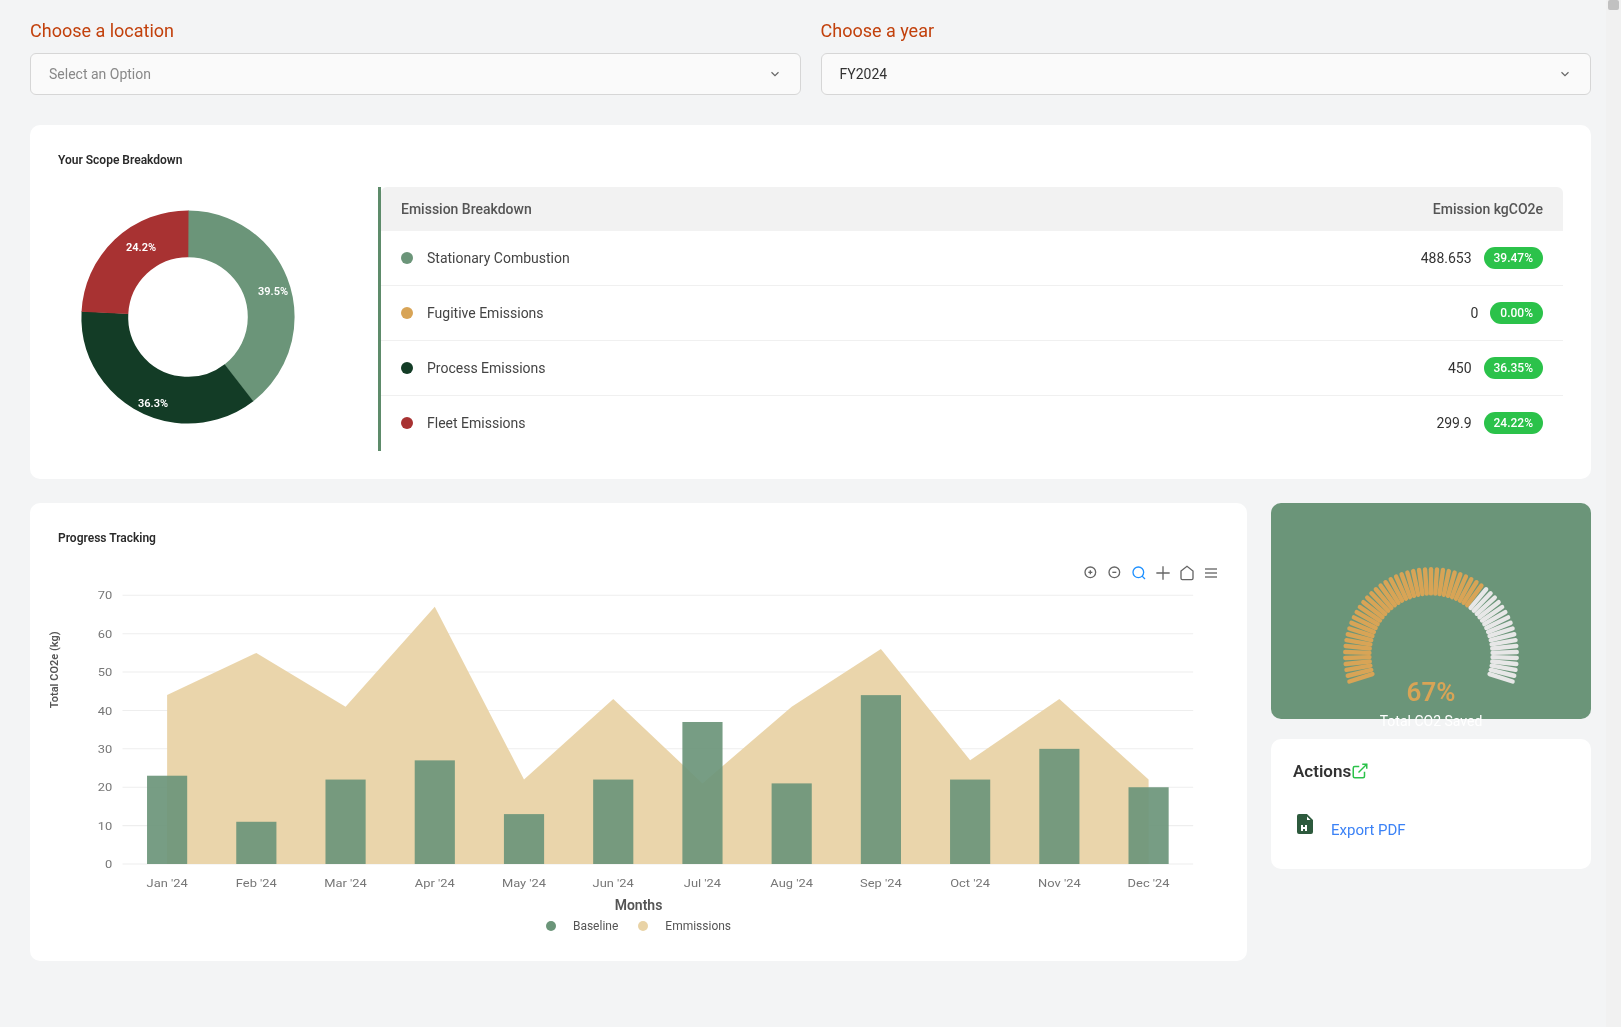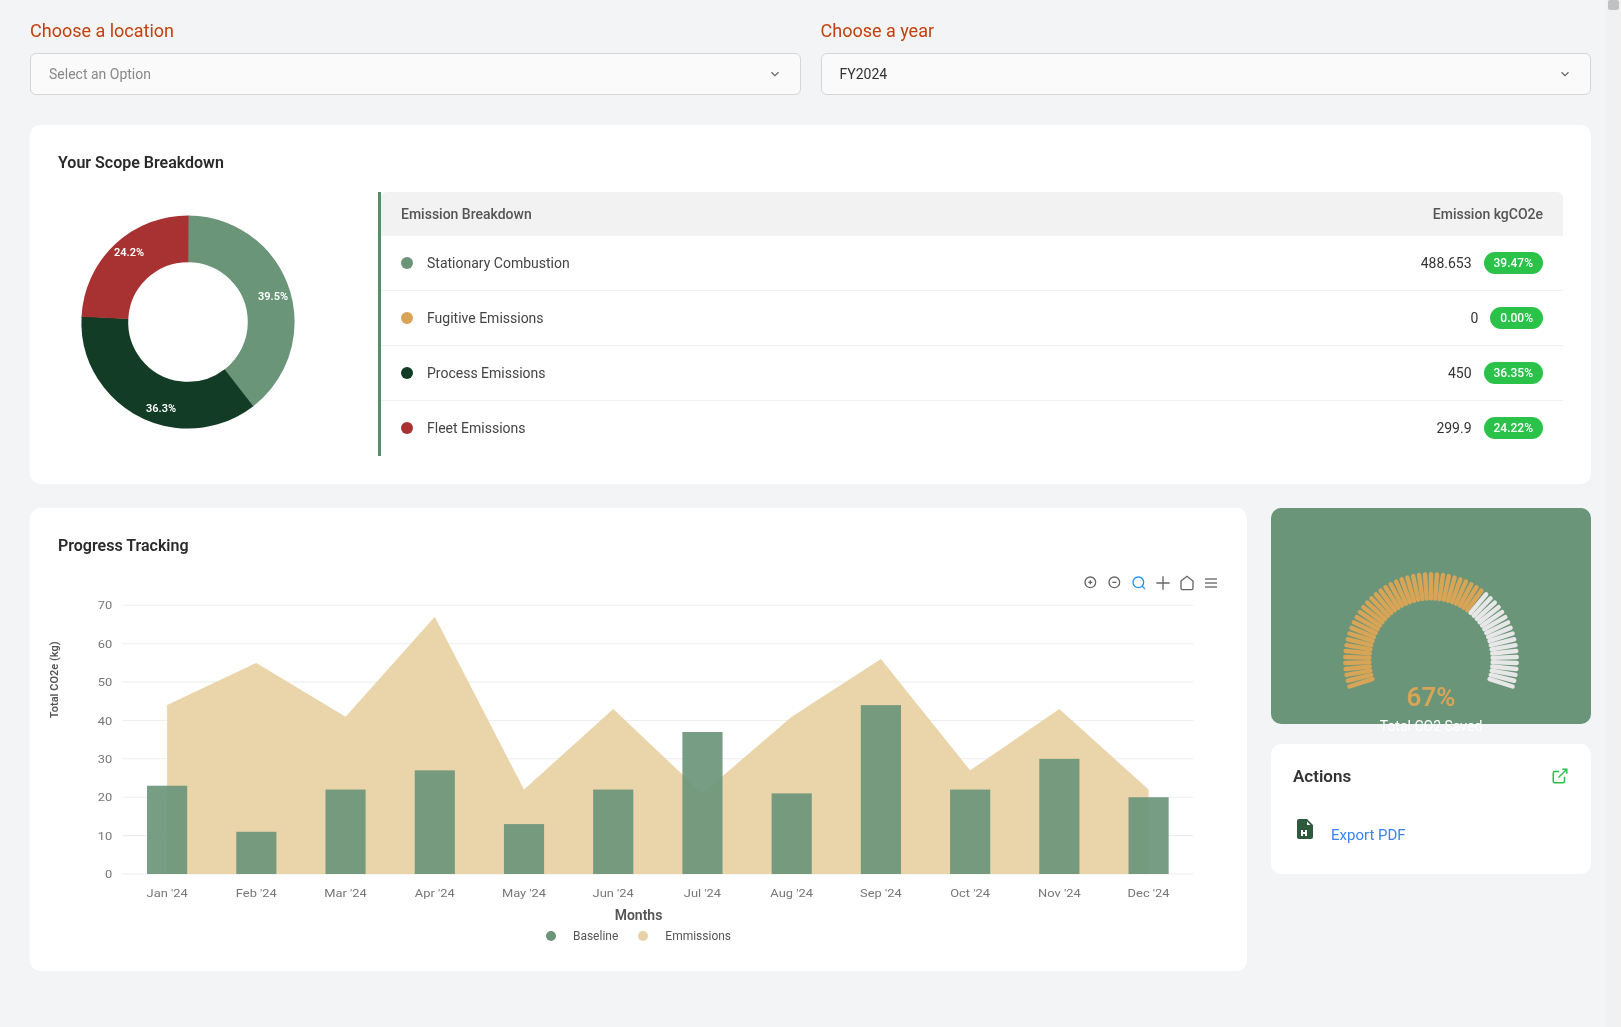--- a/index.html
+++ b/index.html
@@ -27,21 +27,21 @@
     cursor: pointer;
   }
   .select-box.has-value { color: #333; }
   .chevron { width: 14px; height: 14px; }
   .card {
     background: #fff;
     border-radius: 10px;
     padding: 28px;
     margin-bottom: 24px;
   }
-  .card-title { font-size: 16px; font-weight: 600; color: #2a2a2a; margin-bottom: 20px; }
+  .card-title { font-size: 12px; font-weight: 600; color: #2a2a2a; margin-bottom: 20px; }
   .scope-row { display: flex; gap: 40px; }
   .donut-wrap { flex: 0 0 280px; position: relative; }
   .donut-svg { width: 260px; height: 260px; }
   .slice-label { position: absolute; color: #fff; font-size: 11px; font-weight: 600; }
   .breakdown-table { flex: 1; border-left: 3px solid #5d8b6a; padding-left: 0; }
   .bt-head {
     display: flex;
     justify-content: space-between;
     padding: 14px 20px;
     background: #f2f2f2;
@@ -77,21 +77,21 @@
     border-radius: 10px;
     padding: 28px 20px 20px;
     text-align: center;
     position: relative;
     height: 216px;
   }
   .gauge-svg { width: 220px; height: 160px; }
   .gauge-pct { color: #d8a456; font-size: 26px; font-weight: 600; margin-top: -18px; }
   .gauge-label { color: #fff; font-size: 14px; margin-top: 6px; }
   .actions-card { background: #fff; border-radius: 10px; padding: 22px; }
-  .actions-head { display: flex; justify-content: space-between; align-items: center; margin-bottom: 20px; }
+  .actions-head { display: flex; align-items: center; margin-bottom: 20px; }
   .actions-head h3 { font-size: 17px; font-weight: 600; }
   .action-item { display: flex; align-items: center; gap: 14px; padding: 8px 0; cursor: pointer; }
   .action-icon { width: 24px; height: 24px; color: #2d5a3d; }
   .action-text { font-size: 15px; color: #3b82f6; margin-top: 12px; }
   .chart-toolbar {
     display: flex;
     gap: 8px;
     justify-content: flex-end;
     margin-bottom: 4px;
   }
@@ -159,22 +159,22 @@
     <div class="donut-wrap">
       <svg class="donut-svg" viewBox="0 0 100 100">
 
         <circle cx="50" cy="50" r="32" fill="none" stroke="#6b9579" stroke-width="18" stroke-dasharray="79.4 201.06" transform="rotate(-90 50 50)"></circle>
 
         <circle cx="50" cy="50" r="32" fill="none" stroke="#133c26" stroke-width="18" stroke-dasharray="73.0 201.06" transform="rotate(52.2 50 50)"></circle>
 
         <circle cx="50" cy="50" r="32" fill="none" stroke="#a83232" stroke-width="18" stroke-dasharray="48.7 201.06" transform="rotate(182.88 50 50)"></circle>
       </svg>
       <span class="slice-label" style="top:98px; left:200px;">39.5%</span>
-      <span class="slice-label" style="top:210px; left:88px;">36.3%</span>
-      <span class="slice-label" style="top:54px; left:56px;">24.2%</span>
+      <span class="slice-label" style="top:210px; left:80px;">36.3%</span>
+      <span class="slice-label" style="top:54px; left:68px;">24.2%</span>
     </div>
     <div class="breakdown-table">
       <div class="bt-head">
         <span>Emission Breakdown</span>
         <span>Emission kgCO2e</span>
       </div>
       <div id="bt-rows">
           <div class="bt-row">
             <span class="dot" style="background:#6b9579"></span>
             <span class="bt-name">Stationary Combustion</span>

